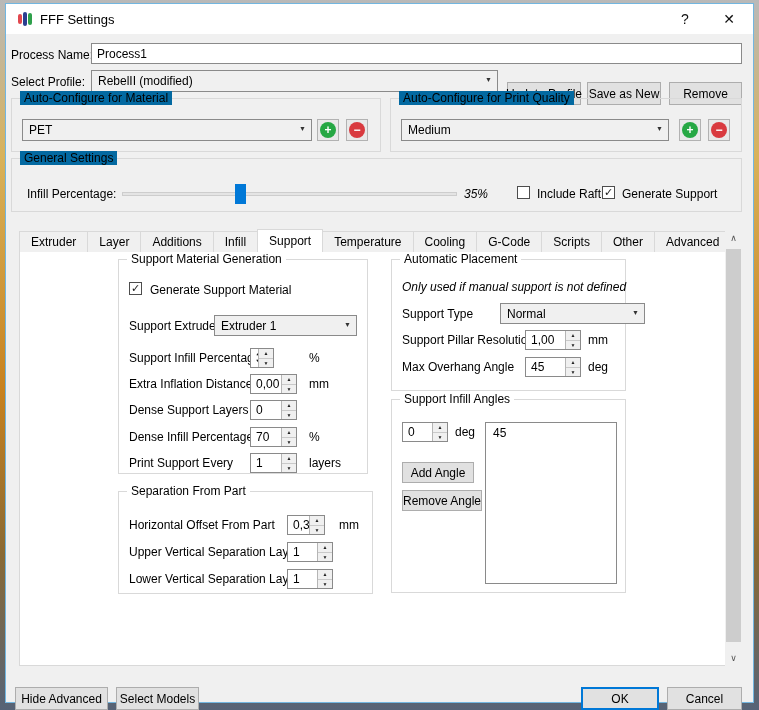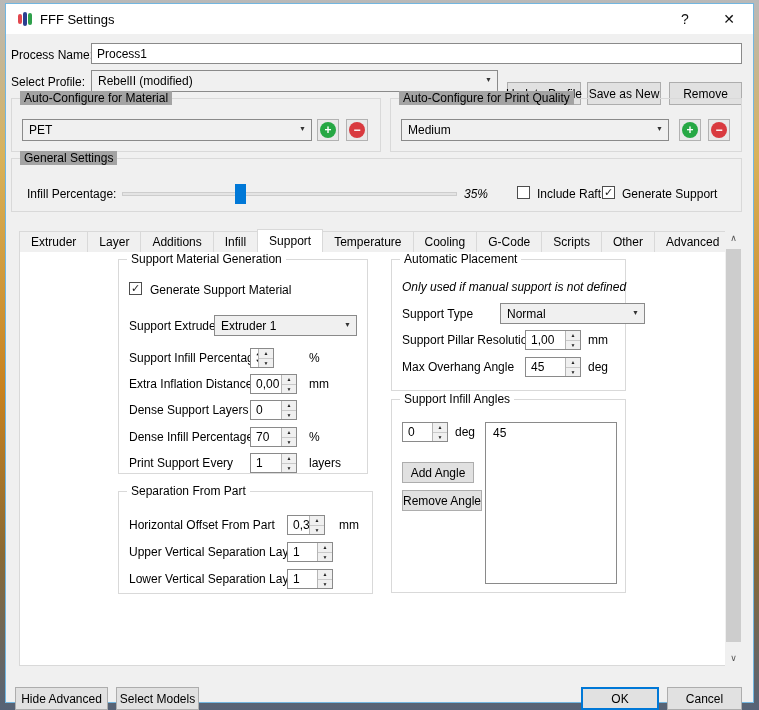--- a/index.html
+++ b/index.html
@@ -30,21 +30,21 @@
   .input { position:absolute; background:#fff; border:1px solid #8a8a8a;
     display:flex; align-items:center; padding:0 5px; }
   .combo { position:absolute; background:#f0f0f0; border:1px solid #8a8a8a;
     display:flex; align-items:center; padding:0 18px 0 6px; }
   .combo .arrow { position:absolute; right:5px; top:50%; margin-top:-5px;
     font-size:7px; color:#333; }
   .btn { position:absolute; background:#e1e1e1; border:1px solid #adadad;
     display:flex; align-items:center; justify-content:center; white-space:nowrap;margin-top:12px; }
   .btn.default { border:2px solid #0078d7; background:#e1e1e1; }
   .gb { position:absolute; border:1px solid #d9d9d9; }
-  .gb-t { position:absolute; top:-8px; left:8px; padding:0 4px; background:#a3a3a3; white-space:nowrap; }
+  .gb-t { position:absolute; top:-8px; left:8px; padding:0 4px; background:#0369a1; white-space:nowrap; }
   .on-white .gb-t { background:#ffffff; }
   .check { position:absolute; width:13px; height:13px; background:#fff;
     border:1px solid #4d4d4d; font-size:11px; line-height:11px; text-align:center; color:#1a1a1a; }
   .spin { position:absolute; height:20px; background:#fff; border:1px solid #8a8a8a; }
   .spin .v { position:absolute; left:5px; top:2px; }
   .spin .btns { position:absolute; right:0; top:0; bottom:0; width:15px;
     border-left:1px solid #b5b5b5; display:flex; flex-direction:column; }
   .spin .btns span { flex:1; background:#f0f0f0; font-size:5px; text-align:center;
     color:#222; display:flex; align-items:center; justify-content:center; }
   .spin .btns span:first-child { border-bottom:1px solid #c9c9c9; }

